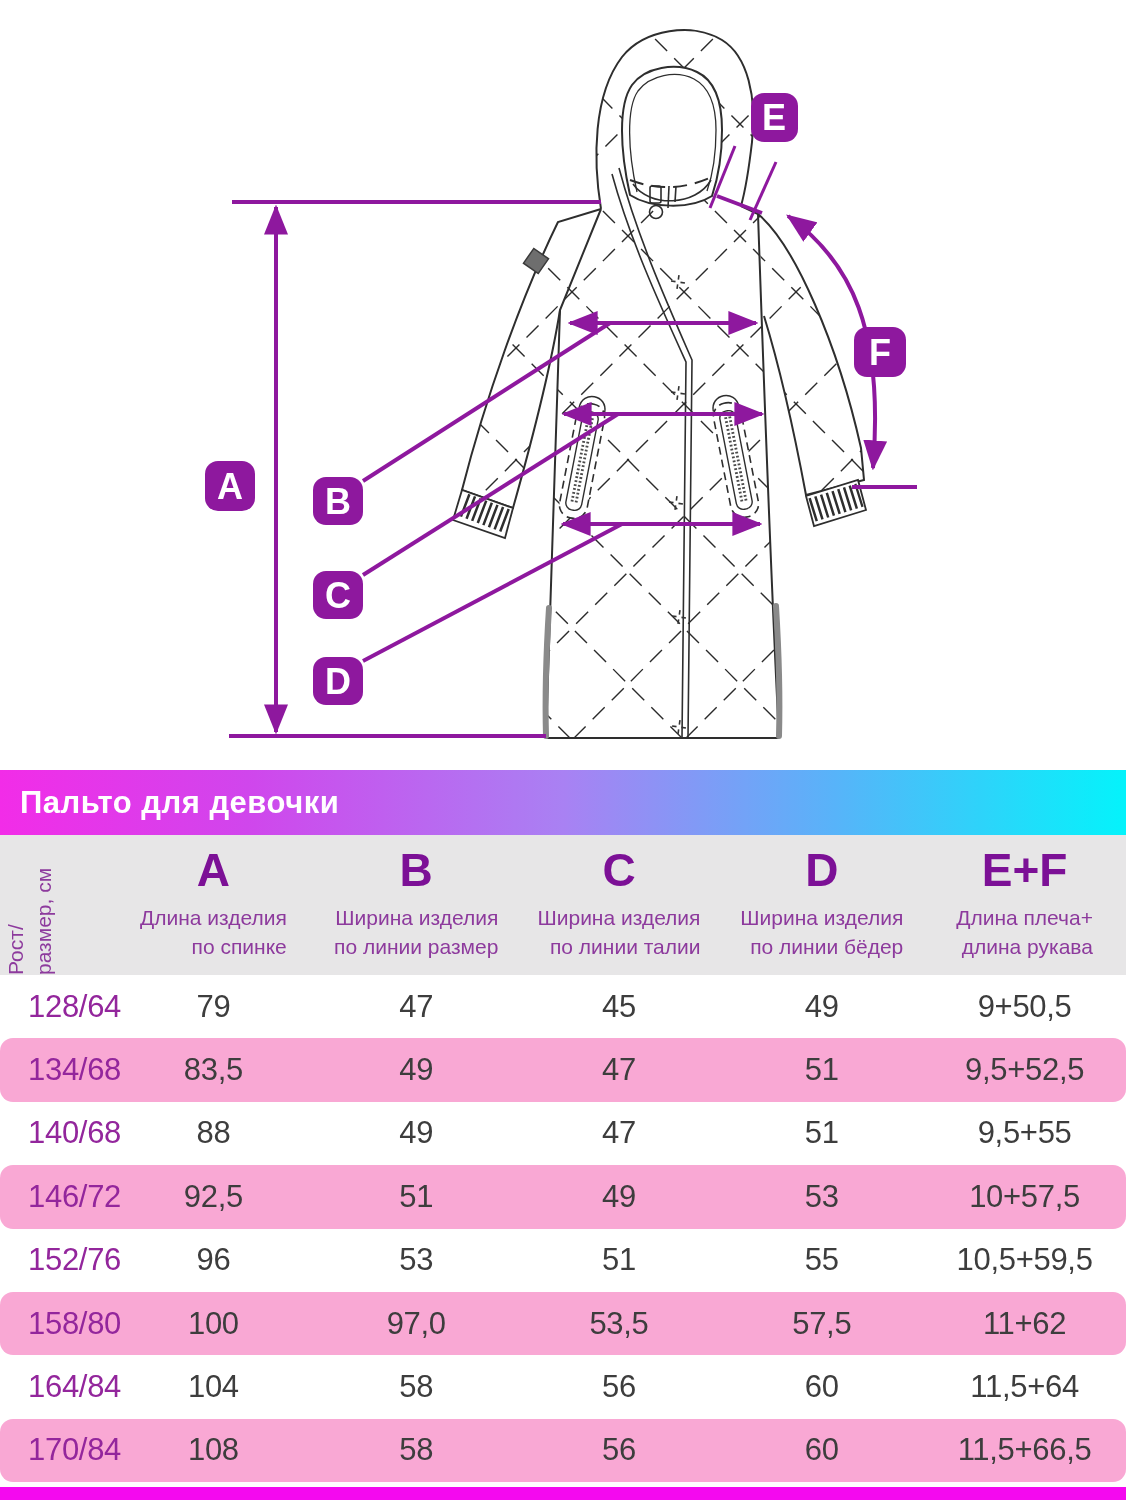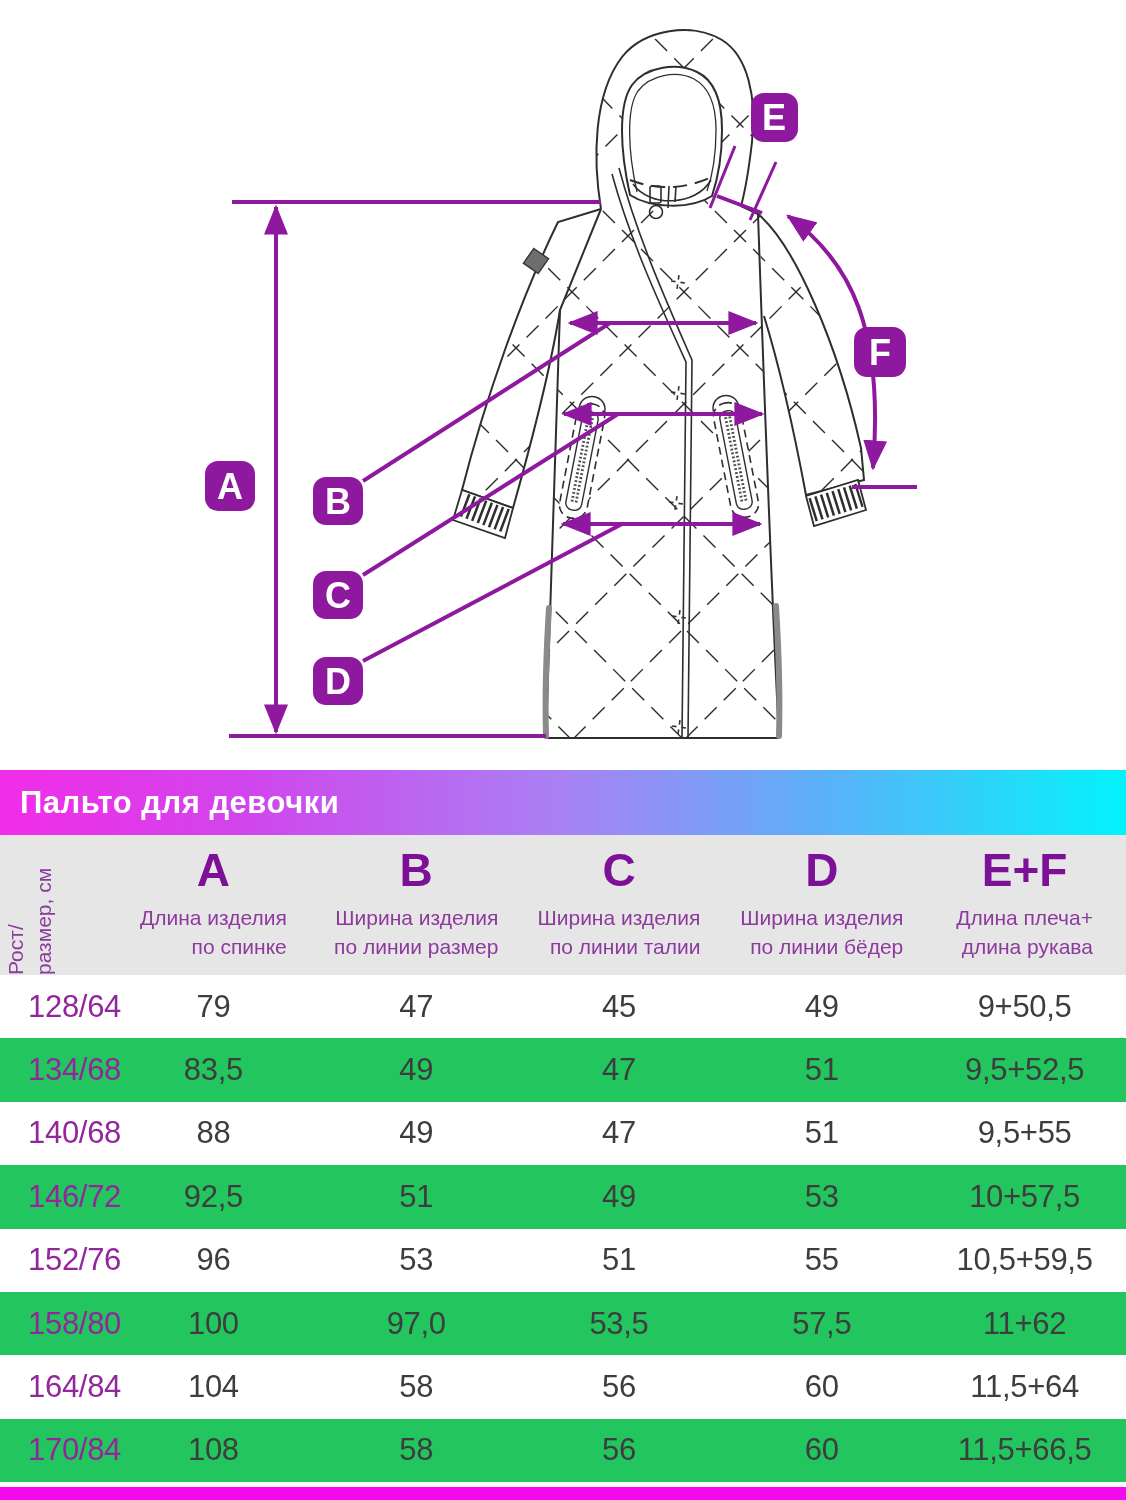--- a/index.html
+++ b/index.html
@@ -14,22 +14,22 @@
   .banner-title{color:#ffffff;font-size:31px;font-weight:bold;padding-left:20px;letter-spacing:.5px;}
   
   .table{position:absolute;left:0;top:835px;width:1126px;}
   .thead{position:relative;display:flex;height:140px;background:#e7e6e7;}
   .col-size{width:112px;flex:none;}
   .col{flex:1 1 0;display:flex;flex-direction:column;align-items:center;justify-content:flex-start;}
   .col-letter{color:#7c1096;font-weight:bold;font-size:46px;line-height:1;margin-top:12px;}
   .col-desc{color:#8d3a9d;font-size:21px;line-height:1.4;text-align:right;margin-top:10px;}
   .rotated-label{position:absolute;left:-20px;top:22px;width:140px;height:96px;
                  transform:rotate(-90deg);color:#8d3a9d;font-size:21px;line-height:1.35;text-align:left;}
-  .trow{display:flex;height:63.4px;align-items:center;font-size:31px;letter-spacing:-.3px;}
-  .trow.alt{background:#22c55e;}
+  .trow{display:flex;height:63.4px;align-items:center;font-size:31px;letter-spacing:-.3px;border-radius:13px;}
+  .trow.alt{background:#f9a8d4;}
   .cell-size{width:112px;flex:none;color:#93269c;padding-left:28px;box-sizing:border-box;}
   .cell{flex:1 1 0;text-align:center;color:#3d3d3d;}
   .footer-strip{position:absolute;left:0;bottom:0;width:1126px;height:13px;background:#f409ef;}
 </style>
 </head>
 <body>
 
 <div class="page">
 
   <div class="diagram-wrap">

